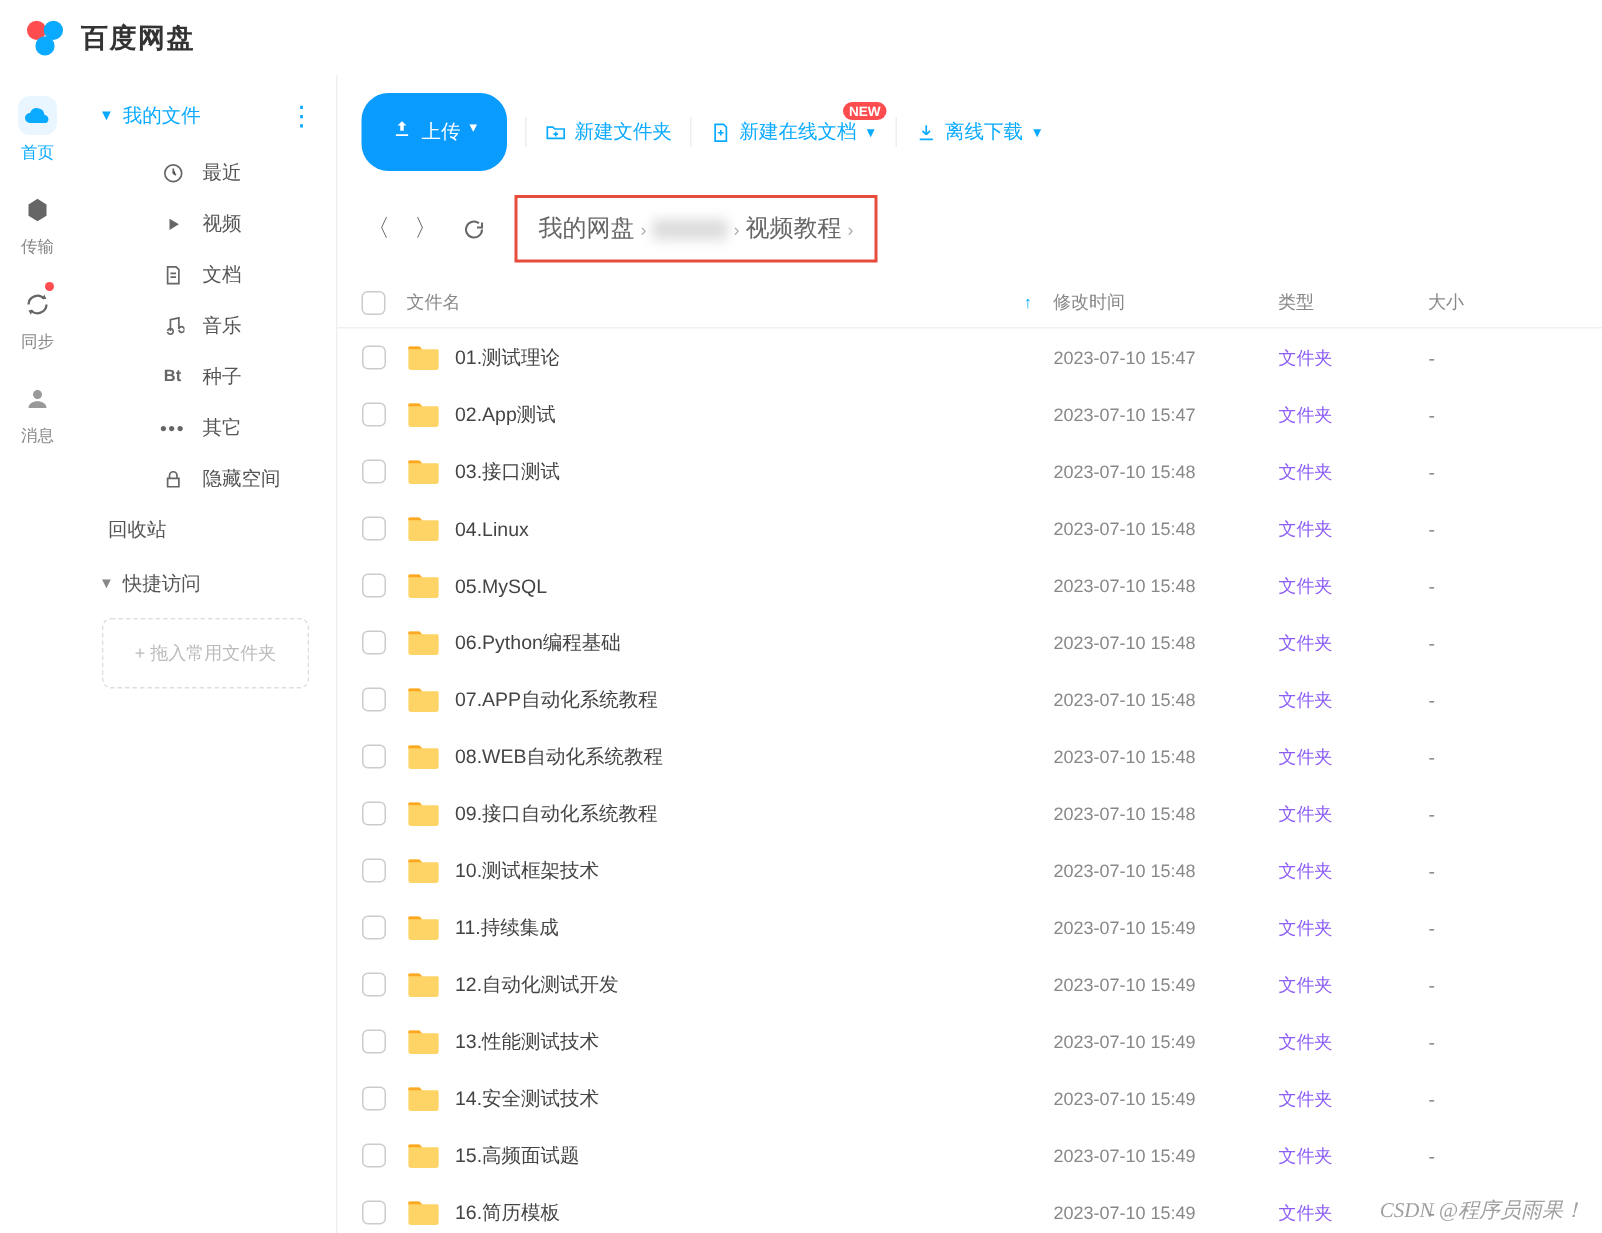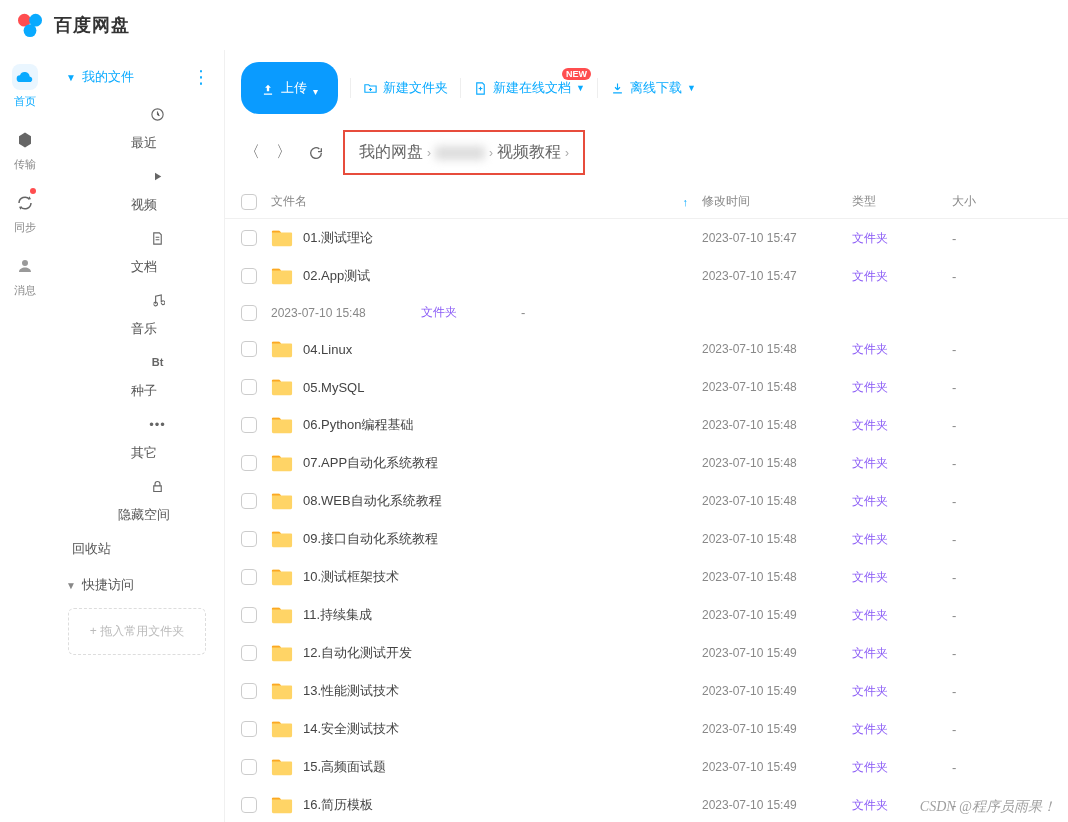--- a/index.html
+++ b/index.html
@@ -18,29 +18,29 @@
 .leftbar-icon { width: 26px; height: 26px; display: flex; align-items: center; justify-content: center; }
 .leftbar-icon.active-bg { background: #eaf6ff; border-radius: 8px; }
 .red-dot { position: absolute; top: -2px; right: 2px; width: 6px; height: 6px; background: #ff4d4f; border-radius: 50%; }
 
 .sidebar { width: 175px; border-right: 1px solid #f0f0f0; padding: 10px 8px; }
 .side-header { display: flex; align-items: center; justify-content: space-between; padding: 6px 8px; color: #09aaff; font-weight: 500; cursor: pointer; }
 .side-header .left { display: flex; align-items: center; gap: 6px; }
 .side-triangle { font-size: 10px; }
 .side-more { color: #09aaff; font-size: 18px; letter-spacing: -2px; cursor: pointer; }
 .side-list { margin-top: 4px; }
-.side-item { display: flex; align-items: center; gap: 12px; padding: 8px 8px 8px 22px; color: #555; cursor: pointer; border-radius: 6px; font-size: 13px; flex-direction: column; }
+.side-item { display: flex; align-items: center; gap: 12px; padding: 8px 8px 8px 22px; color: #555; cursor: pointer; border-radius: 6px; font-size: 13px; }
 .side-item-icon { width: 16px; height: 16px; display: flex; align-items: center; justify-content: center; color: #666; margin-left: 27px; }
 .side-sub { padding: 8px 8px 8px 14px; color: #555; cursor: pointer; }
 .quick-header { display: flex; align-items: center; gap: 6px; padding: 10px 8px; color: #555; cursor: pointer; font-size: 13px; }
 .drag-box { margin: 4px 10px; border: 1px dashed #ddd; border-radius: 6px; padding: 14px 6px; text-align: center; color: #bbb; font-size: 12px; cursor: pointer; }
 
 .content { flex: 1; display: flex; flex-direction: column; min-width: 0; }
 .toolbar { display: flex; align-items: center; padding: 12px 16px 10px; gap: 12px; }
-.btn-upload { background: #0a9bff; color: #fff; border-radius: 18px; padding: 17px 20px; display: flex; align-items: flex-end; gap: 6px; cursor: pointer; font-size: 13px; }
+.btn-upload { background: #0a9bff; color: #fff; border-radius: 18px; padding: 17px 20px; display: flex; align-items: flex-start; gap: 6px; cursor: pointer; font-size: 13px; }
 .btn-upload svg { width: 14px; height: 14px; }
 .btn-upload::after { content: "▾"; font-size: 10px; }
 .toolbar-divider { width: 1px; height: 20px; background: #eee; }
 .toolbar-link { display: flex; align-items: center; gap: 5px; color: #09aaff; cursor: pointer; position: relative; font-size: 13px; }
 .toolbar-link svg { width: 15px; height: 15px; }
 .toolbar-link .caret { font-size: 9px; }
 .badge-new { position: absolute; top: -11px; right: -6px; background: #ff4d4f; color: #fff; font-size: 9px; padding: 1px 4px; border-radius: 6px; font-weight: 600; }
 
 .nav-row { display: flex; align-items: center; padding: 6px 16px 10px; gap: 10px; }
 .nav-btn { width: 22px; height: 22px; display: flex; align-items: center; justify-content: center; color: #666; cursor: pointer; font-size: 16px; }
@@ -287,20 +287,27 @@
             <span>02.App测试</span>
           </div>
     <div class="file-time">2023-07-10 15:47</div>
     <div class="file-type">文件夹</div>
     <div class="file-size">-</div>
         </div>
         <div class="file-row">
     <div class="col-check">
             <div class="checkbox"></div>
           </div>
+    <div class="file-name-cell">
+            <svg class="folder-icon" viewBox="0 0 24 20">
+              <path fill="#ffd466" d="M2 2h7l2 2h11a1 1 0 011 1v12a2 2 0 01-2 2H3a2 2 0 01-2-2V3a1 1 0 011-1z"></path>
+              <path fill="#fca823" d="M2 2h7l2 2H1V3a1 1 0 011-1z"></path>
+            </svg>
+            <span>03.接口测试</span>
+          </div>
     <div class="file-time">2023-07-10 15:48</div>
     <div class="file-type">文件夹</div>
     <div class="file-size">-</div>
         </div>
         <div class="file-row">
     <div class="col-check">
             <div class="checkbox"></div>
           </div>
     <div class="file-name-cell">
             <svg class="folder-icon" viewBox="0 0 24 20">

